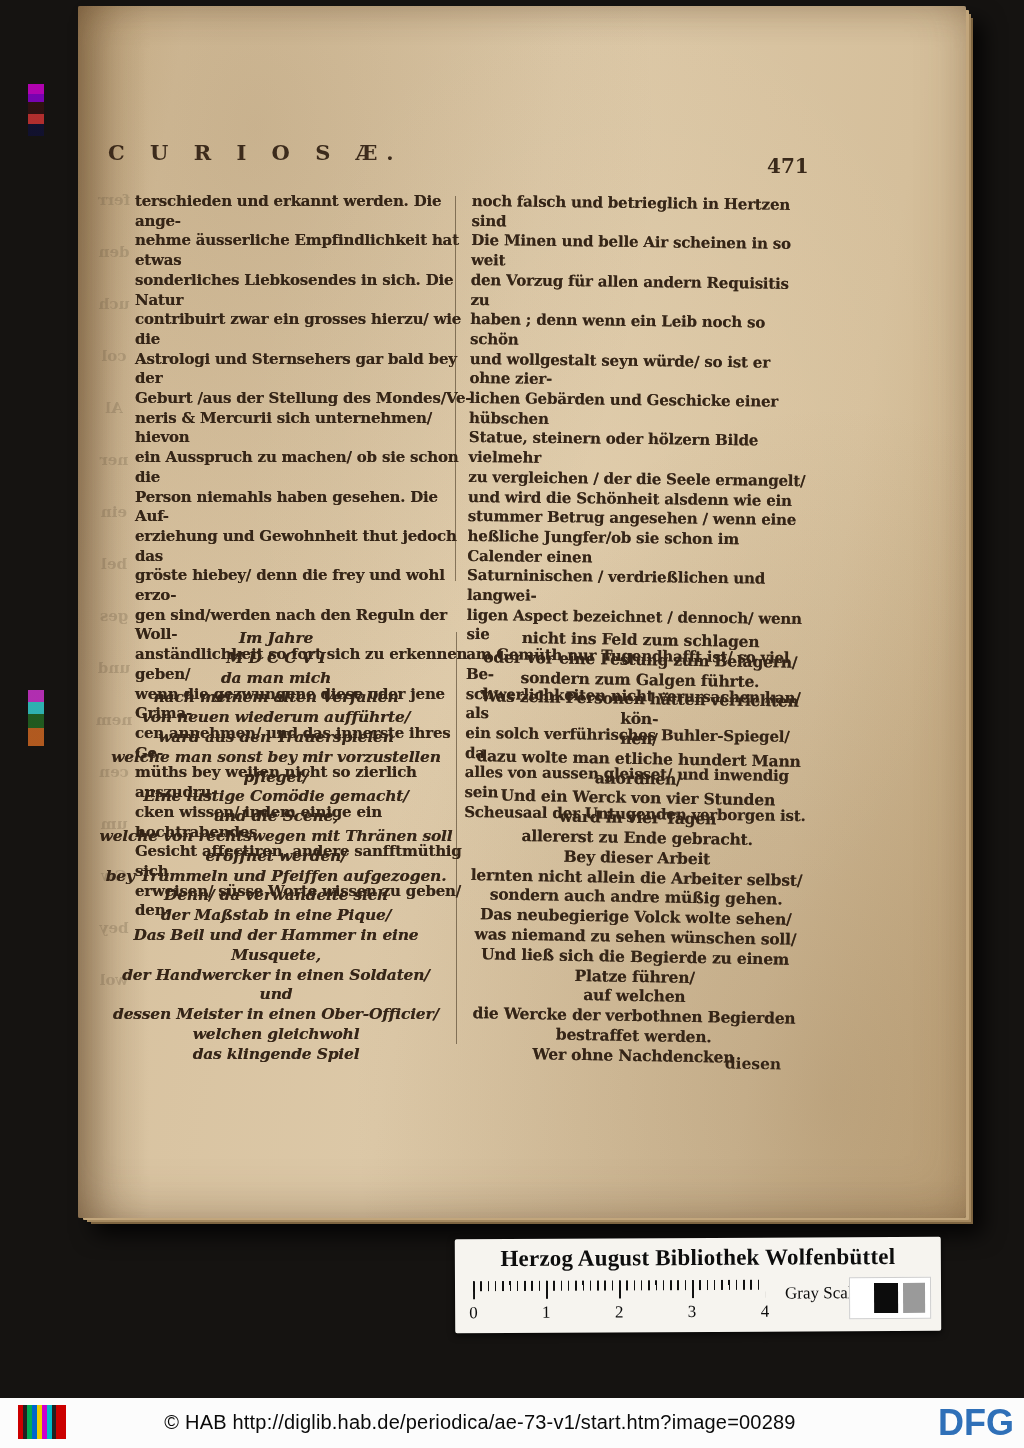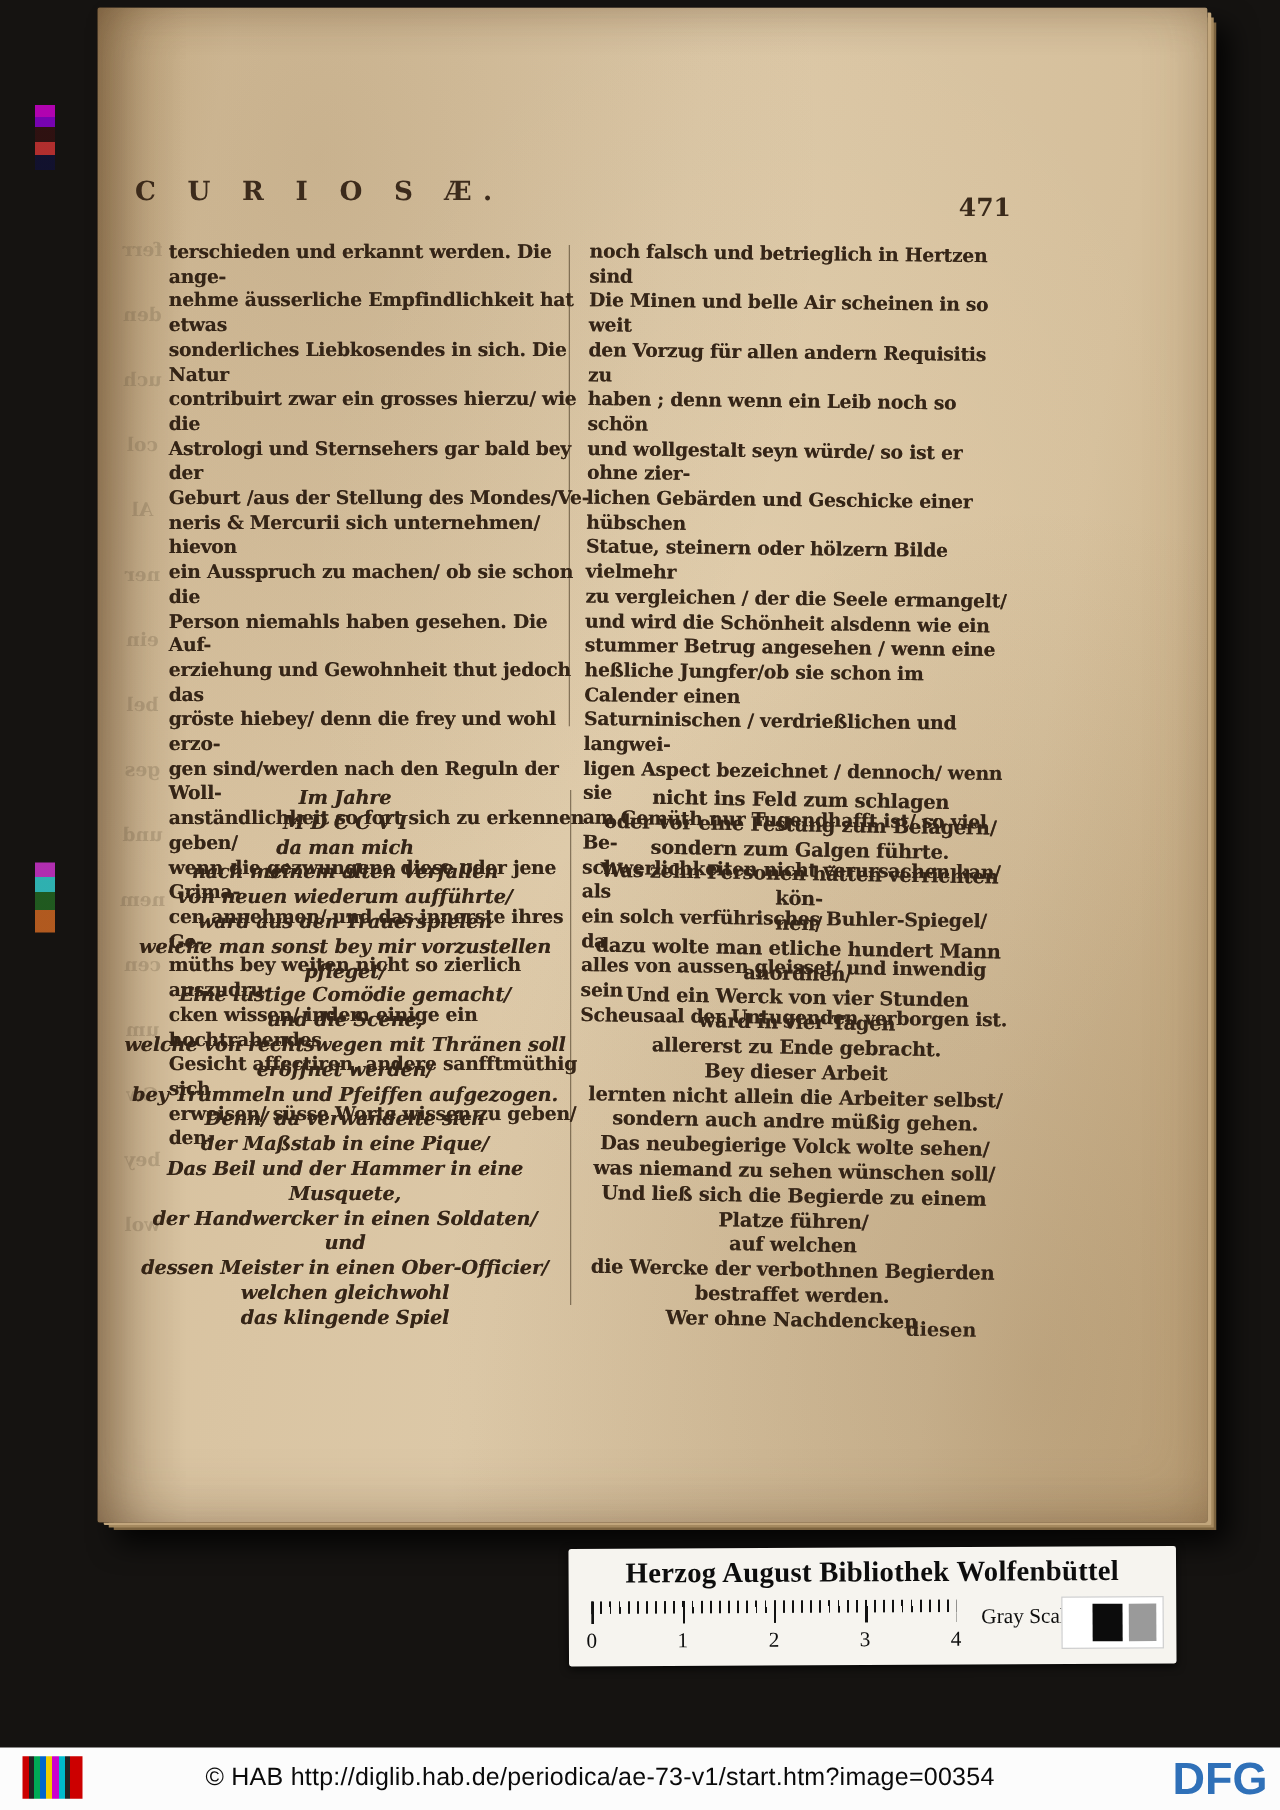--- a/index.html
+++ b/index.html
@@ -271,15 +271,15 @@
     <div class="grayscale-label">Gray Scale</div>
     <div class="patches">
       <div class="patch-black"></div>
       <div class="patch-gray"></div>
     </div>
   </div>
 </div>
 
 <div class="footer">
   <div class="calib-strip"></div>
-  <div class="footer-text">© HAB http://diglib.hab.de/periodica/ae-73-v1/start.htm?image=00354</div>
+  <div class="footer-text">© HAB http://diglib.hab.de/periodica/ae-73-v1/start.htm?image=00289</div>
   <div class="dfg-logo">DFG</div>
 </div>
 
 </body></html>

